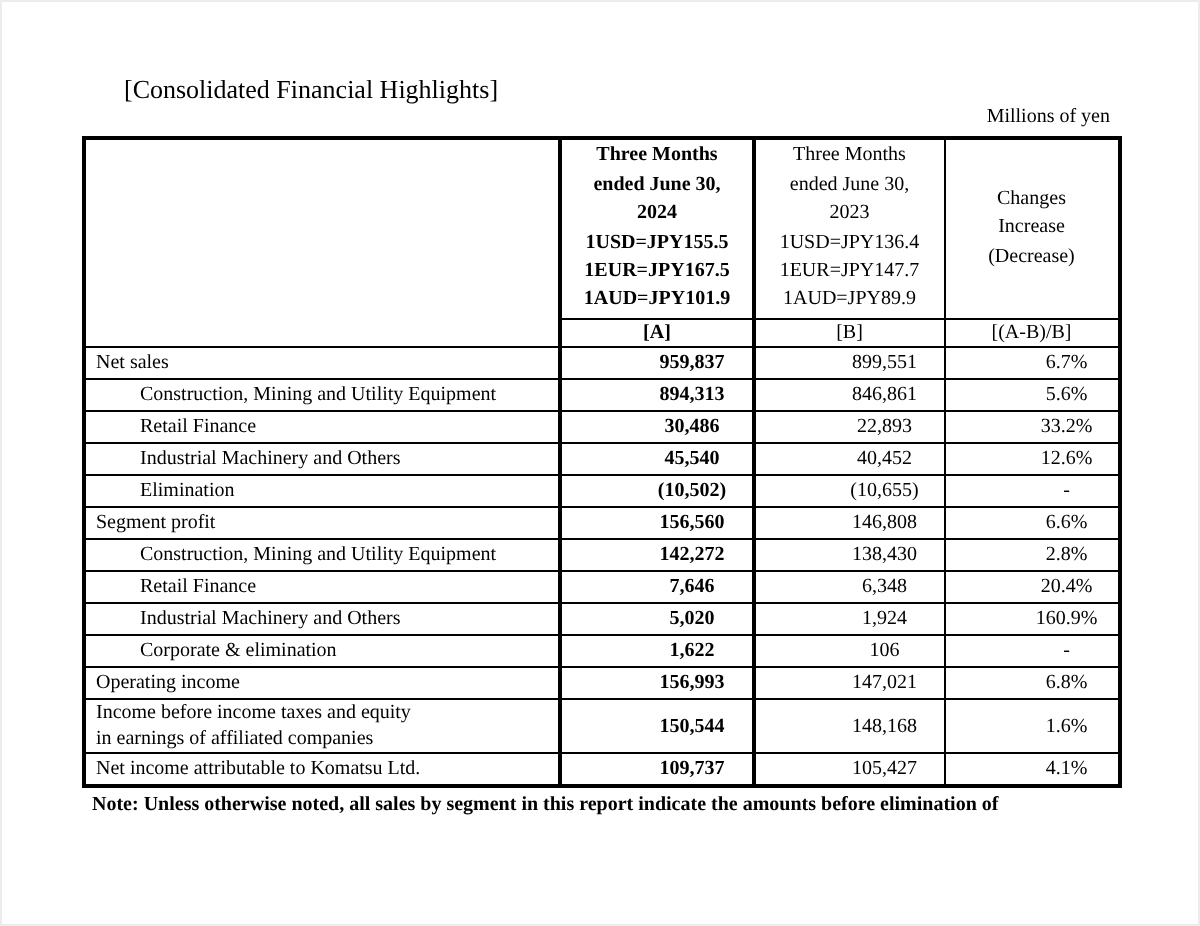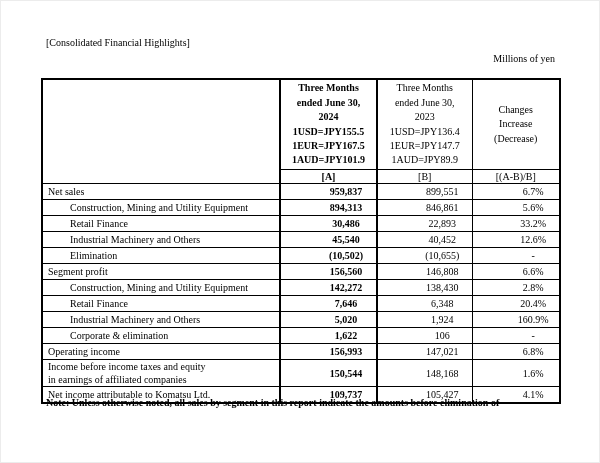--- a/index.html
+++ b/index.html
@@ -7,29 +7,29 @@
     width:600px;height:463px;
     background:#ffffff;
     font-family:"Liberation Serif", serif;
     color:#000;
     position:relative;
     overflow:hidden;
     border:1px solid #ececec;
     box-sizing:border-box;
   }
   .title{
-    position:absolute;left:45px;top:36px;
-    font-size:10px;
+    position:absolute;left:61px;top:36px;
+    font-size:13px;
   }
   .unit{
     position:absolute;right:44px;top:52px;
     font-size:10px;
   }
   table.fin{
-    position:absolute;left:40px;top:77px;
+    position:absolute;left:40px;top:67px;
     border-collapse:collapse;
     table-layout:fixed;
     width:518px;
     font-size:10px;
     border:2px solid #000;
   }
   .fin th,.fin td{
     border:1px solid #000;
     padding:0;
     vertical-align:middle;

